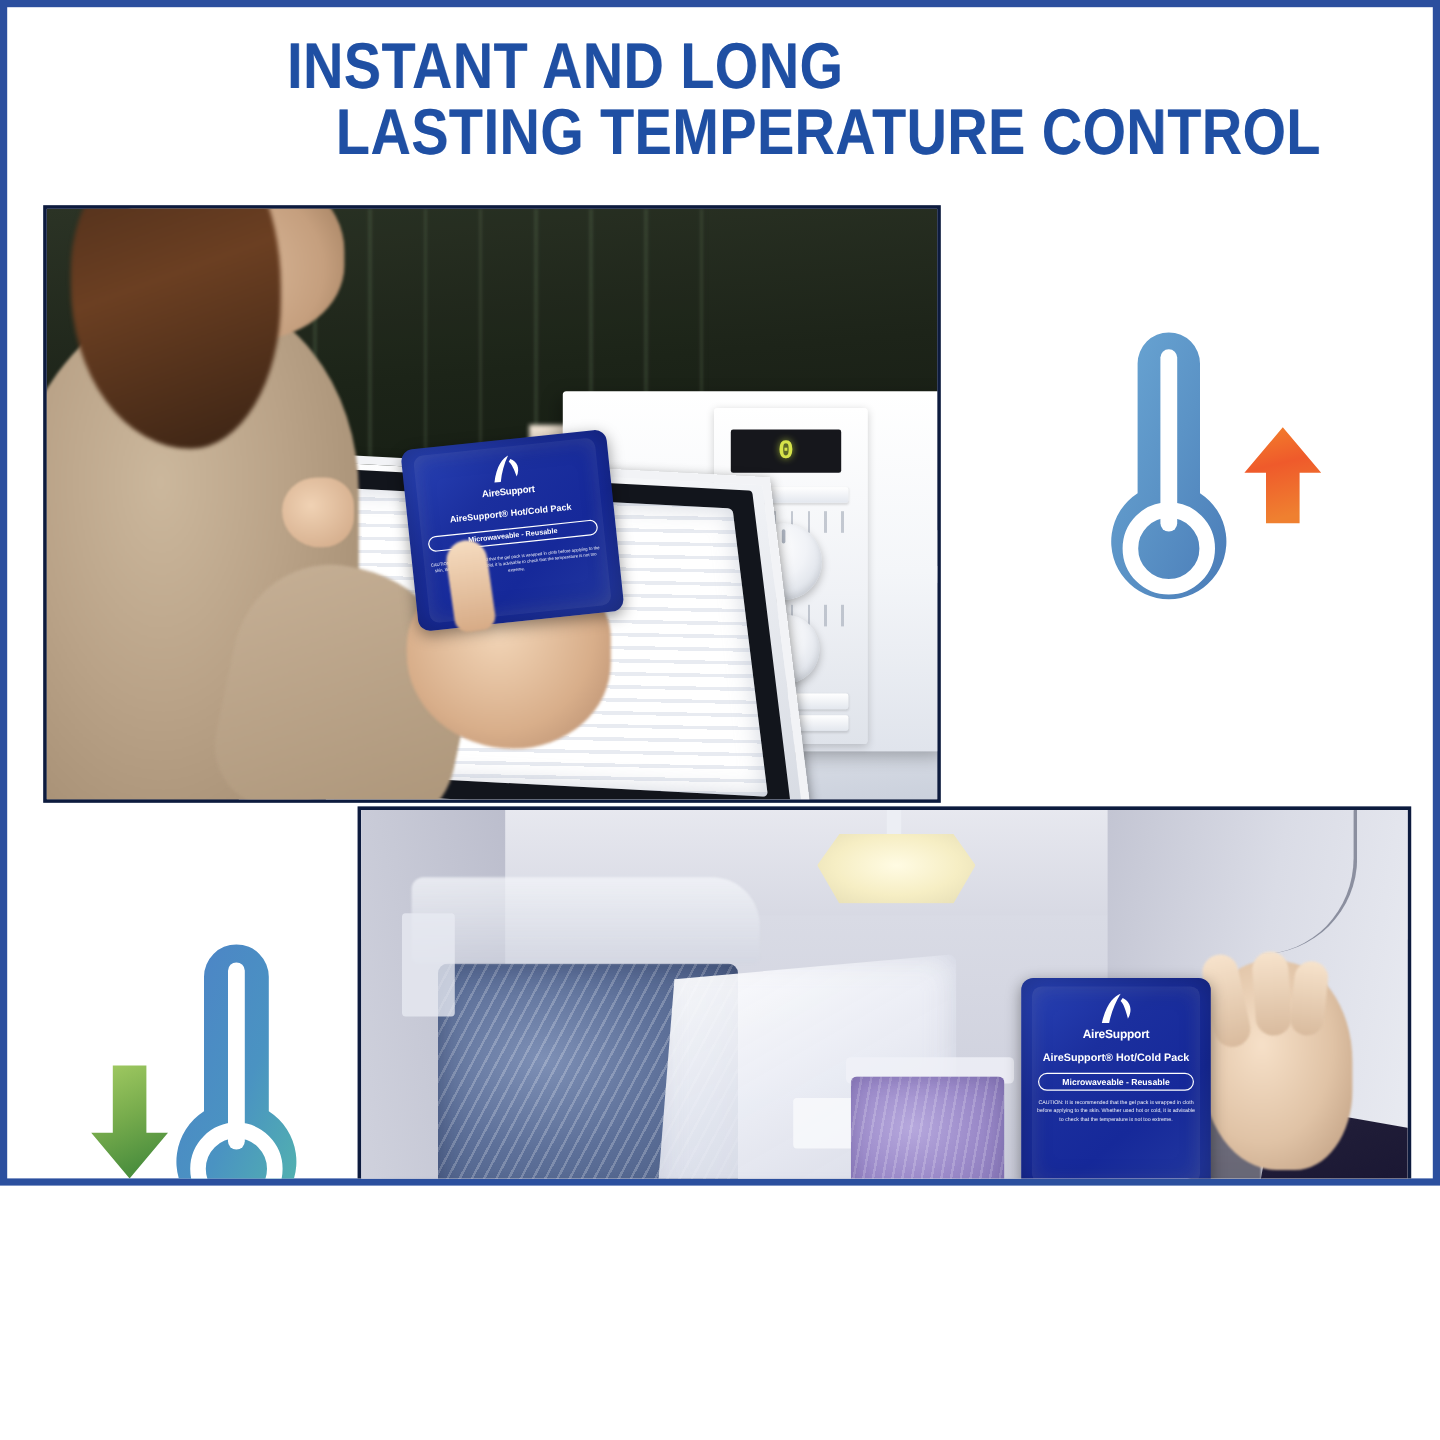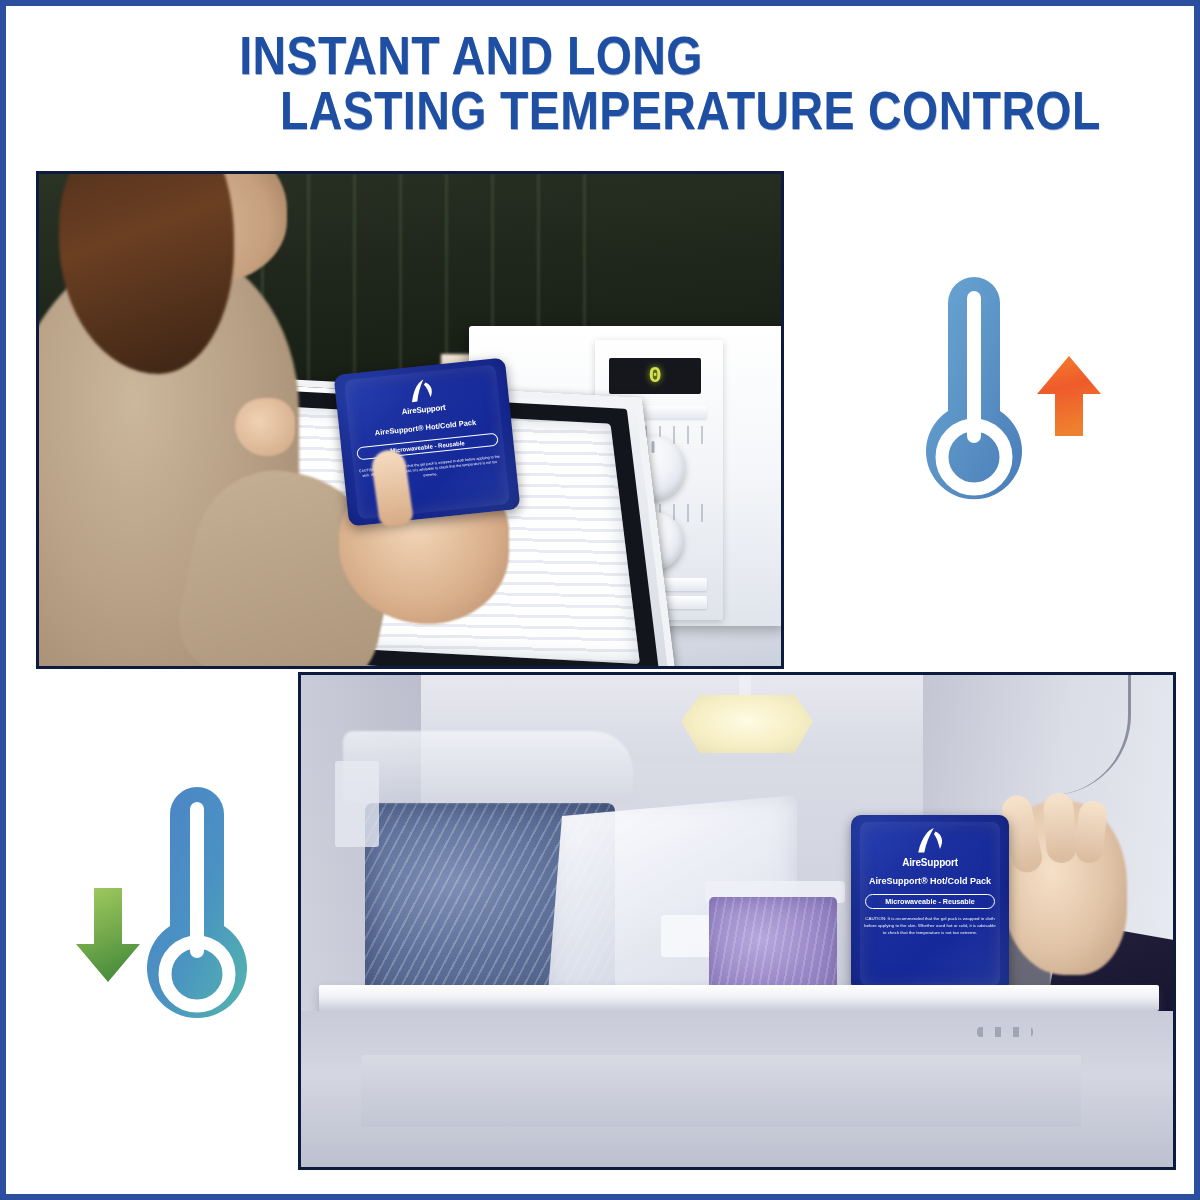--- a/index.html
+++ b/index.html
@@ -7,21 +7,21 @@
 
   html, body {
     width: 1200px; height: 1200px;
     background: #ffffff;
     font-family: "Liberation Sans", sans-serif;
     overflow: hidden;
   }
 
   #poster {
     position: relative;
-    width: 1200px; height: 1200px;
+    width: 1200px; height: 988px;
     background: #ffffff;
     border: 6px solid #2b4f9e;
     overflow: hidden;
   }
 
   
   .headline {
     position: absolute;
     left: 0; top: 22px;
     width: 1188px;

